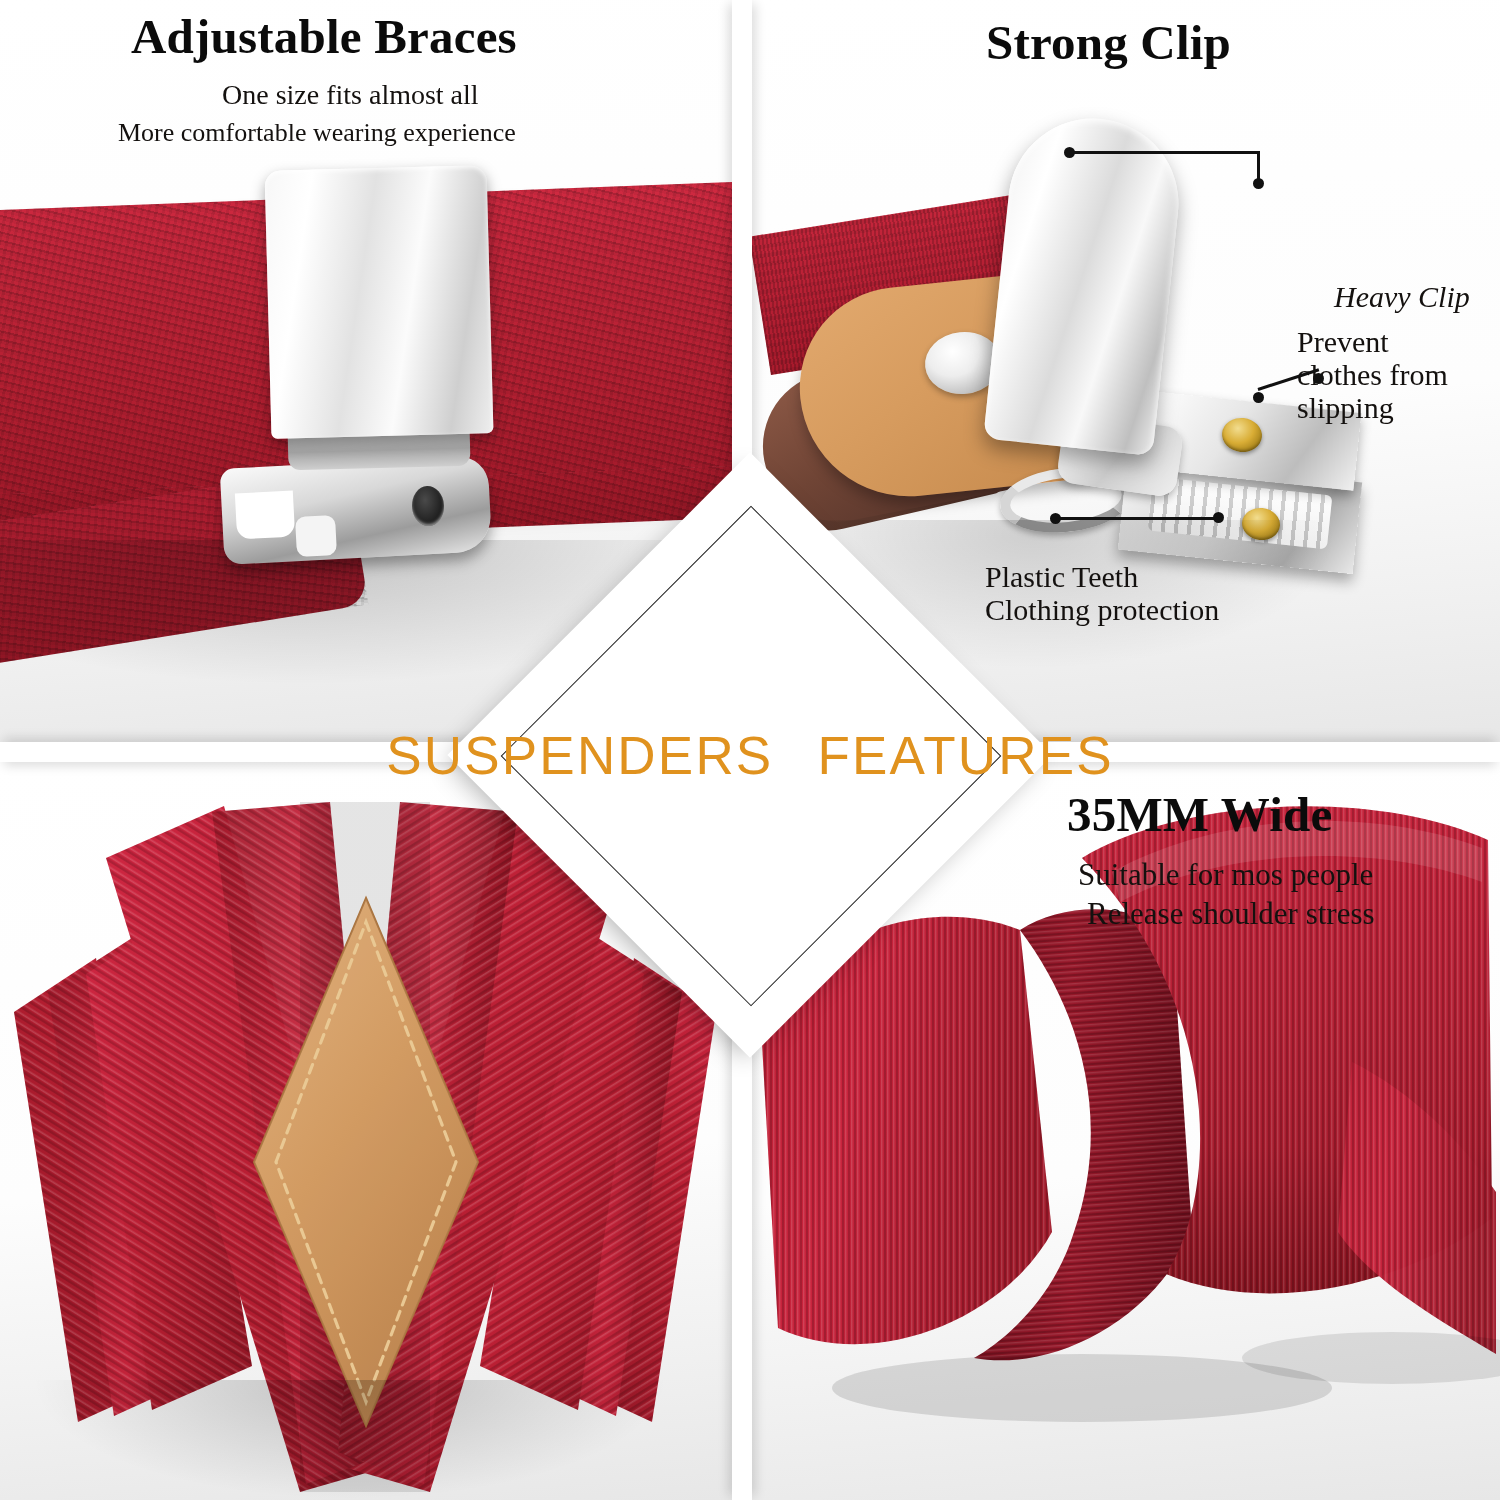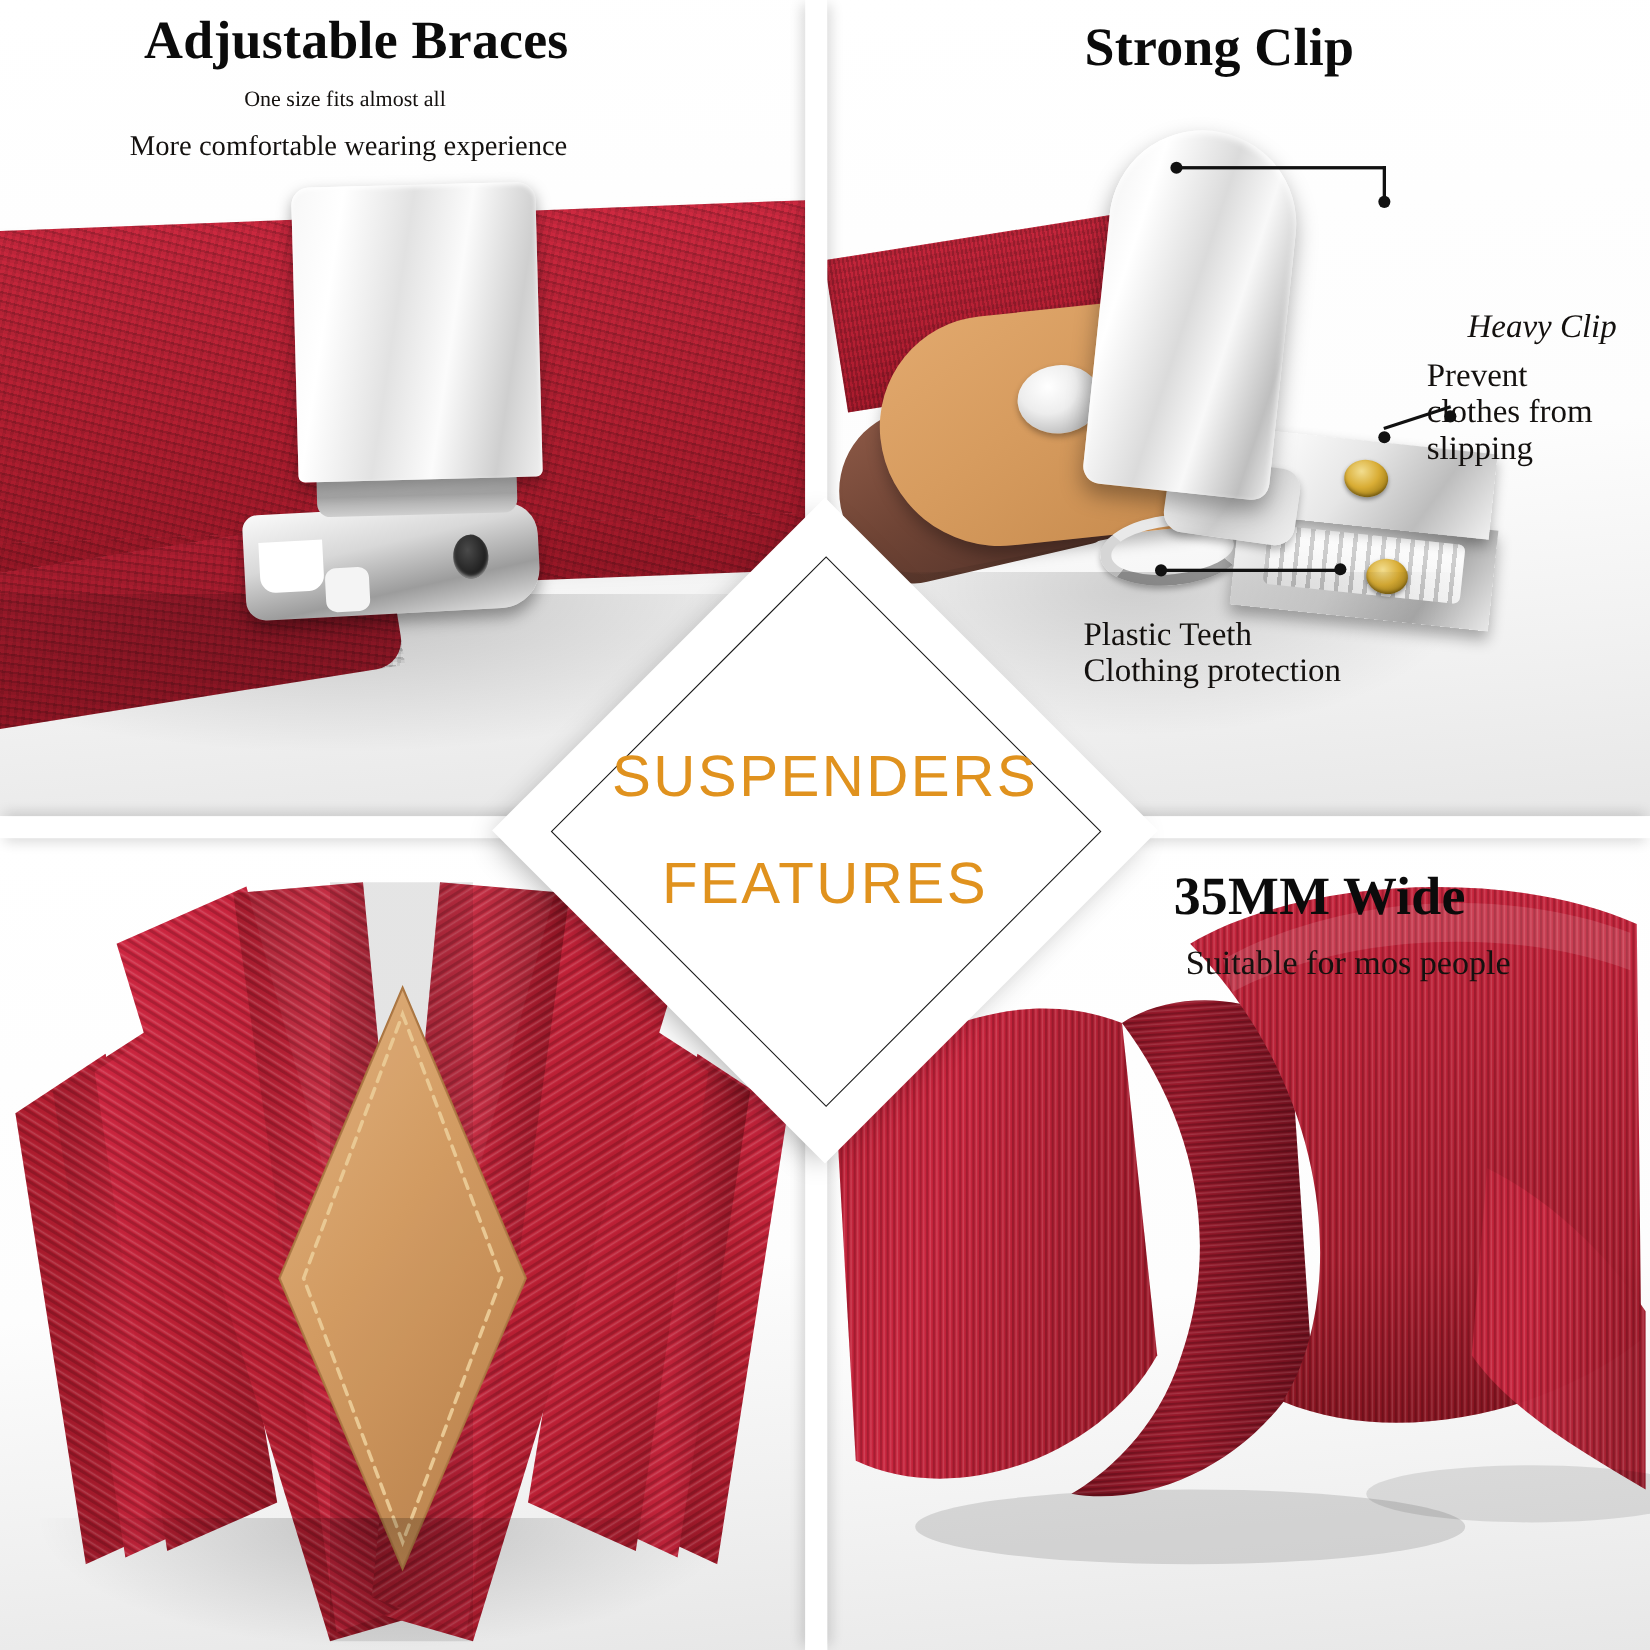--- a/index.html
+++ b/index.html
@@ -14,21 +14,21 @@
   #panel-tr{left:752px;top:0;   width:748px; height:742px;}
   #panel-bl{left:0;   top:762px;width:732px; height:738px;}
   #panel-br{left:752px;top:762px;width:748px;height:738px;}
 
   
   .h-title{position:absolute;font-weight:bold;color:#0b0b0b;white-space:nowrap;
            letter-spacing:.2px;line-height:1;}
   .h-sub{position:absolute;color:#14110f;white-space:nowrap;line-height:1.08;}
 
   #tl-title{left:131px;top:12px;font-size:49px;}
-  #tl-sub1 {left:222px;top:80px;font-size:20px;}
+  #tl-sub1 {left:222px;top:80px;font-size:28px;}
   #tl-sub2 {left:118px;top:119px;font-size:26px;}
 
   #tr-title{left:986px;top:18px;font-size:49px;}
 
   #br-title{left:1067px;top:790px;font-size:49px;}
   #br-sub1 {left:1078px;top:858px;font-size:31px;}
   #br-sub2 {left:1087px;top:897px;font-size:31px;}
 
   
   .callout{position:absolute;color:#14110f;line-height:1.1;white-space:nowrap;font-size:30px;}
@@ -154,21 +154,21 @@
          box-shadow:0 -7px 12px -4px rgba(0,0,0,.16), 0 7px 12px -4px rgba(0,0,0,.16);}
 
   
   #diamond-wrap{position:absolute;left:447px;top:452px;width:606px;height:606px;z-index:50;}
   #diamond-out{position:absolute;left:0;top:0;width:428px;height:428px;margin:89px;
     background:#ffffff;transform:rotate(45deg);
     box-shadow:0 10px 26px -6px rgba(0,0,0,.30);}
   #diamond-in{position:absolute;left:0;top:0;width:352px;height:352px;margin:127px;
     border:1.6px solid #1a1a1a;transform:rotate(45deg);}
   #diamond-text{position:absolute;left:0;top:0;width:606px;height:606px;
-    display:flex;flex-direction:column;align-items:center;justify-content:center;gap:44px;}
+    display:flex;flex-direction:row;align-items:center;justify-content:center;gap:44px;}
   .dm-line{color:#e0921e;font-family:"Liberation Sans",sans-serif;
            font-size:53px;letter-spacing:2.2px;line-height:1;white-space:nowrap;}
 </style>
 </head>
 <body>
 
 <div class="stage">
 
   <div class="panel" id="panel-tl">
     <div class="bgsurface"></div>
@@ -380,20 +380,21 @@
 
       <ellipse cx="330" cy="626" rx="250" ry="34" fill="#000" opacity="0.12"></ellipse>
       <ellipse cx="640" cy="596" rx="150" ry="26" fill="#000" opacity="0.10"></ellipse>
     </svg>
 
   </div>
 
   <div style="position:absolute;left:0;top:0;width:1500px;height:1500px;z-index:46;pointer-events:none;">
     <div class="h-title" id="br-title">35MM Wide</div>
     <div class="h-sub" id="br-sub1">Suitable for mos people</div>
+    <div class="h-sub" id="br-sub2">Release shoulder stress</div>
   </div>
 
   <div class="gutter" id="gut-v"></div>
   <div class="gutter" id="gut-h"></div>
 
   <div id="diamond-wrap">
     <div id="diamond-out"></div>
     <div id="diamond-in"></div>
     <div id="diamond-text">
       <div class="dm-line">SUSPENDERS</div>

